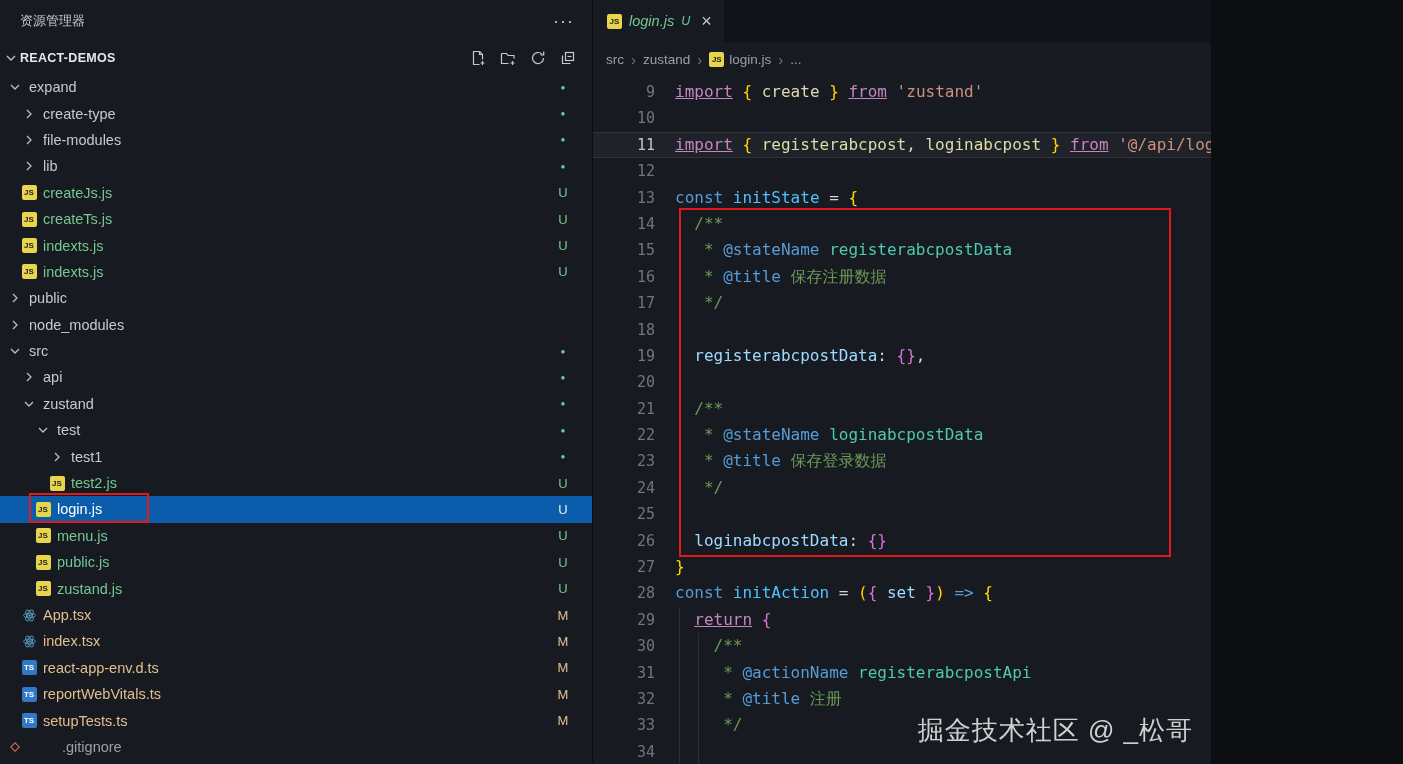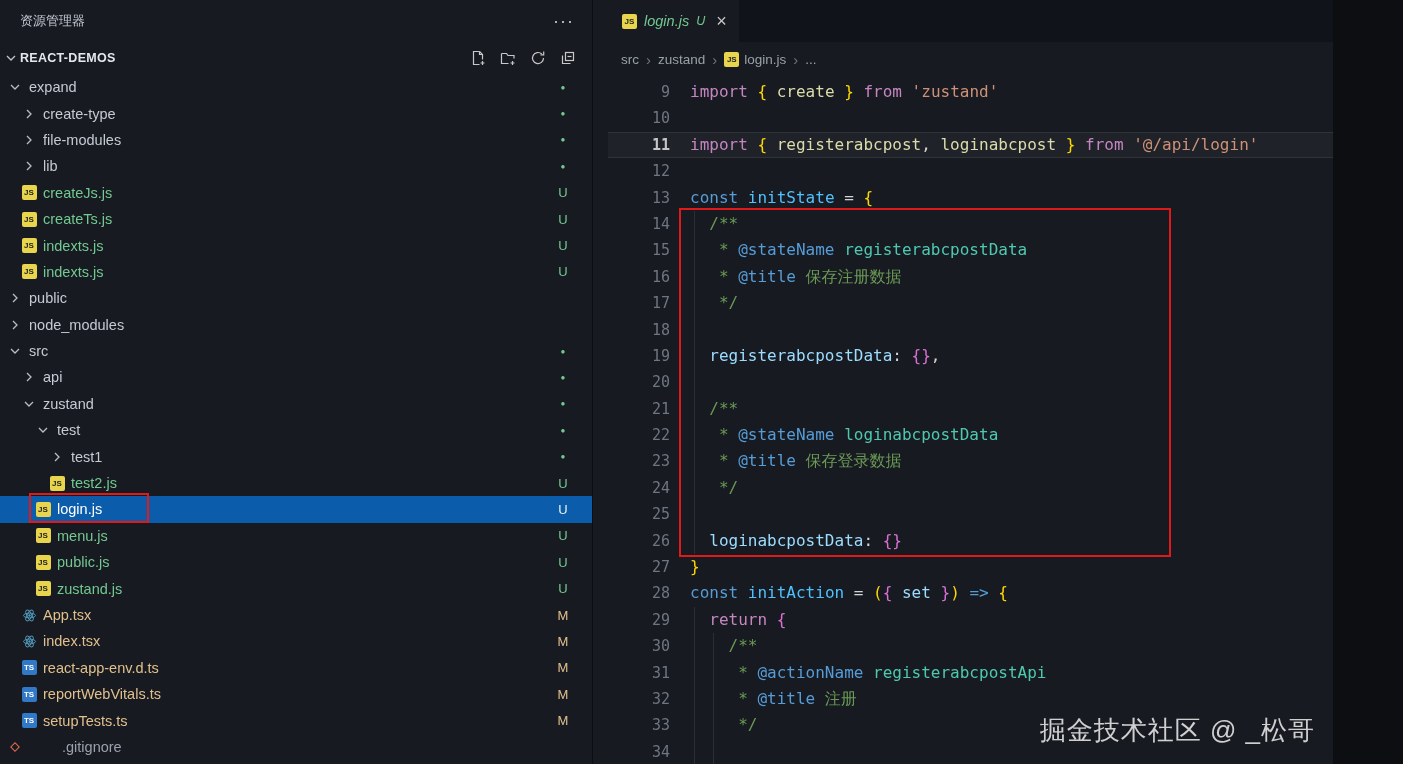--- a/index.html
+++ b/index.html
@@ -6,21 +6,21 @@
     --c-bg:#171a21; --c-tabstrip:#10131a; --c-selection:#0b5cab; --c-accentRed:#e01a1a;
     --c-untracked:#73c991; --c-modified:#e2c08d;
     --c-kw:#c586c0; --c-st:#569cd6; --c-fn:#dcdcaa; --c-str:#ce9178; --c-cm:#6a9955;
     --c-tag:#569cd6; --c-doc:#4ec9b0; --c-prop:#9cdcfe; --c-var:#4fc1ff;
     --c-b1:#ffd700; --c-b2:#da70d6; --c-ar:#569cd6; --c-pl:#d4d4d4;
     --c-lineno:#6e7681; --c-text:#cccccc;
   }
   *{box-sizing:border-box;margin:0;padding:0;}
   html,body{background:#0c0e12;}
   body{font-family:"Liberation Sans","DejaVu Sans",sans-serif;}
-  .app{position:relative;width:1333px;height:764px;overflow:hidden;background:var(--c-bg);display:flex;gap:15px;}
+  .app{position:relative;width:1211px;height:764px;overflow:hidden;background:var(--c-bg);display:flex;}
 
   
   .sidebar{width:593px;flex:none;display:flex;flex-direction:column;background:var(--c-bg);border-right:1px solid #0c0e12;overflow:hidden;}
   .sidebar-titlebar{height:42px;flex:none;display:flex;align-items:center;justify-content:space-between;padding:0 18px 0 20px;color:#c3c8d1;font-size:13px;}
   .more{font-size:18px;line-height:10px;letter-spacing:1px;color:#c8c8c8;cursor:pointer;}
   .section-header{height:32px;flex:none;display:flex;align-items:center;color:#e4e7ec;font-size:12.5px;font-weight:700;letter-spacing:.3px;cursor:pointer;}
   .section-header .twist{width:18px;display:flex;justify-content:center;align-items:center;color:#c5c5c5;margin-left:2px;}
   .section-actions{margin-left:auto;display:flex;gap:14px;padding-right:16px;color:#c8c8c8;}
   .section-actions .act{width:16px;height:16px;display:flex;align-items:center;justify-content:center;cursor:pointer;}
   .file-tree{flex:1;overflow:hidden;}
@@ -50,24 +50,24 @@
   .tab-label{font-style:italic;color:var(--c-untracked);font-size:14.5px;}
   .tab-dirty{color:var(--c-untracked);font-size:12.5px;font-style:italic;}
   .tab-close{color:#c8c8c8;font-size:18px;margin-left:4px;line-height:1;cursor:pointer;}
   .breadcrumb{height:34px;flex:none;display:flex;align-items:center;gap:7px;padding-left:13px;font-size:13.5px;color:#9aa0a8;}
   .bc-item{display:inline-flex;align-items:center;gap:5px;cursor:pointer;}
   .bc-sep{color:#6e7681;font-size:15px;}
   .code{flex:1;position:relative;overflow:hidden;padding-top:3px;font-family:"DejaVu Sans Mono","Liberation Mono",monospace;font-size:16px;}
   .code-line{display:flex;height:26.4px;line-height:26.4px;white-space:pre;}
   .code-line.current{background:rgba(255,255,255,0.035);box-shadow:inset 0 1px 0 rgba(255,255,255,0.08),inset 0 -1px 0 rgba(255,255,255,0.08);}
   .ln{flex:none;width:62px;text-align:right;color:var(--c-lineno);font-size:15px;}
-  .code-line.current .ln{color:#c6c6c6;font-weight:bold;}
+  .code-line.current .ln{color:#c6c6c6;}
   .lc{flex:1;margin-left:20px;position:relative;color:var(--c-pl);}
   .guide{position:absolute;top:0;bottom:0;width:1px;background:rgba(255,255,255,0.09);}
-  .tk-kw{color:var(--c-kw);} .tk-st{color:var(--c-st);} .tk-fn{color:var(--c-fn);}
+  .tk-kw{color:var(--c-kw);text-decoration:underline;} .tk-st{color:var(--c-st);} .tk-fn{color:var(--c-fn);}
   .tk-str{color:var(--c-str);} .tk-cm{color:var(--c-cm);} .tk-tag{color:var(--c-tag);}
   .tk-doc{color:var(--c-doc);} .tk-prop{color:var(--c-prop);} .tk-var{color:var(--c-var);}
   .tk-b1{color:var(--c-b1);} .tk-b2{color:var(--c-b2);} .tk-ar{color:var(--c-ar);} .tk-pl{color:var(--c-pl);}
 
   
   .ann{position:absolute;border:2px solid var(--c-accentRed);z-index:6;pointer-events:none;}
   .ann-file{left:29px;top:493px;width:120px;height:30px;}
   .ann-code{left:679px;top:208px;width:492px;height:349px;}
   .watermark{position:absolute;right:18px;bottom:16px;font-size:26px;color:#e9e9e9;opacity:.88;letter-spacing:1px;z-index:7;}
 </style>

